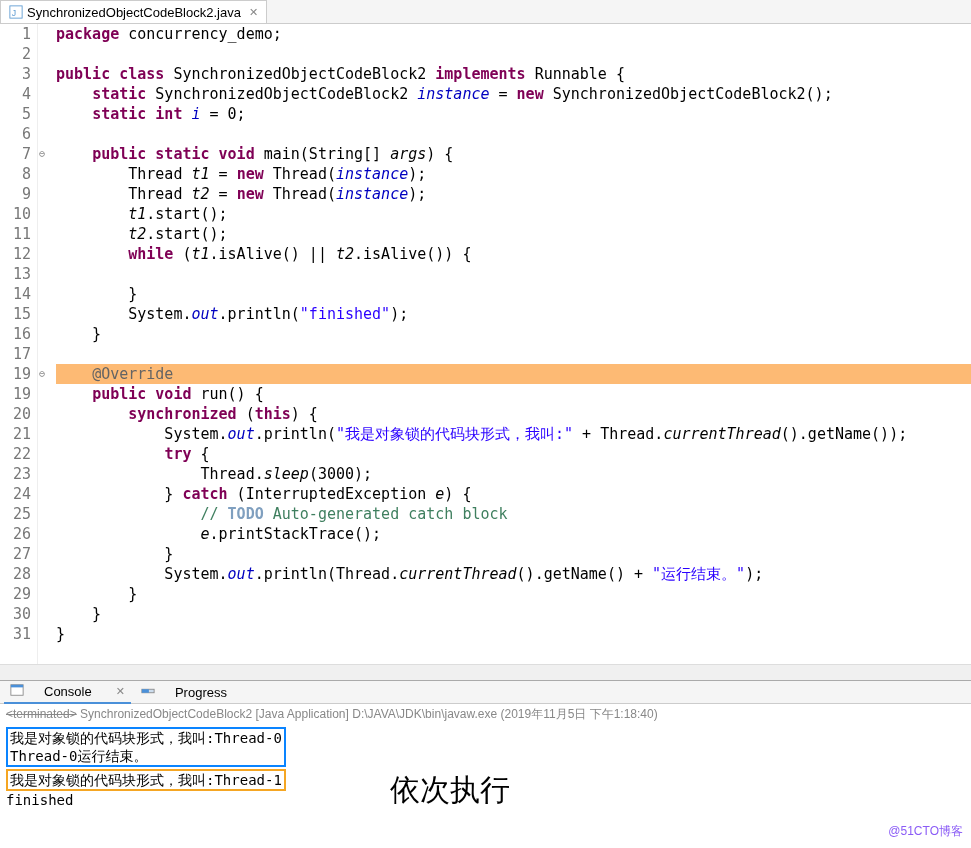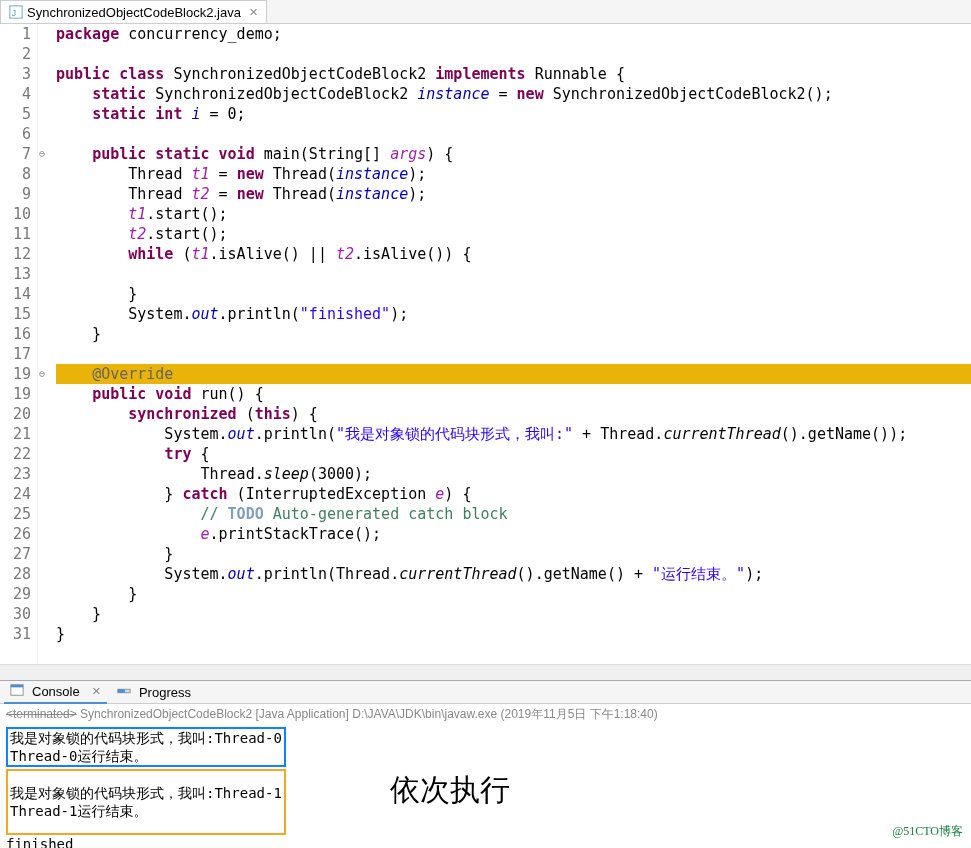--- a/index.html
+++ b/index.html
@@ -7,41 +7,41 @@
 .tab-bar { height: 24px; border-bottom: 1px solid #ccc; display: flex; align-items: center; background: #f5f5f5; }
 .tab { display: flex; align-items: center; padding: 2px 8px; background: #fff; border: 1px solid #ccc; border-bottom: none; height: 100%; gap: 4px; }
 .tab-icon { width: 14px; height: 14px; display: inline-flex; }
 .close-x { font-size: 11px; color: #888; margin-left: 4px; }
 .editor { display: flex; height: 640px; overflow: hidden; }
 .gutter { width: 38px; background: #fff; text-align: right; padding-right: 6px; color: #787878; font-family: Consolas, monospace; font-size: 15px; line-height: 20px; user-select: none; border-right: 1px solid #eee; }
 .gutter .ln { height: 20px; position: relative; }
 .gutter .fold::after { content: "⊖"; position: absolute; right: -14px; font-size: 10px; color: #888; }
 .code { flex: 1; font-family: Consolas, monospace; font-size: 15px; line-height: 20px; white-space: pre; padding-left: 18px; overflow: auto; }
 .code .line { height: 20px; }
-.code .hl { background: #eab308; }
+.code .hl { background: #fdba74; }
 .kw { color: #7f0055; font-weight: bold; }
 .type { color: #000; }
 .str { color: #2a00ff; }
-.var { color: #a21caf; font-style: italic; }
+.var { color: #000000; font-style: italic; }
 .svar { color: #0000c0; font-style: italic; }
 .smeth { font-style: italic; }
 .ann { color: #646464; }
 .cmt { color: #3f7f5f; }
 .todo { color: #7f9fbf; font-weight: bold; }
 .hscroll { height: 16px; border-top: 1px solid #ddd; background: #f0f0f0; position: relative; }
 .console-tabs { display: flex; align-items: center; height: 24px; border-top: 1px solid #aaa; border-bottom: 1px solid #ccc; background: #f5f5f5; gap: 4px; padding-left: 4px; }
-.console-tab { display: flex; align-items: center; gap: 8px; padding: 2px 6px; }
+.console-tab { display: flex; align-items: center; gap: 20px; padding: 2px 6px; }
 .console-tab.active { border-bottom: 2px solid #4a90d9; }
 .console-header { padding: 2px 6px; font-size: 12px; color: #888; }
 .console-header .term { text-decoration: line-through; color: #888; }
 .console-body { padding: 2px 6px; font-family: Consolas, monospace; font-size: 14px; line-height: 18px; }
 .box-blue { border: 2px solid #0a84ff; display: inline-block; padding: 0 2px; }
-.box-orange { border: 2px solid #f5a623; display: inline-block; padding: 13px 2px; margin-top: 2px; }
+.box-orange { border: 2px solid #f5a623; display: inline-block; padding: 0 2px; margin-top: 2px; }
 .annotation { position: absolute; color: #000000; font-size: 30px; font-family: "Microsoft YaHei", sans-serif; left: 390px; top: 770px; }
-.watermark { position: absolute; right: 8px; bottom: 8px; font-size: 12px; color: #15803d; font-family: Liberation Serif, serif; }
+.watermark { position: absolute; right: 8px; bottom: 8px; font-size: 12px; color: #8b5cf6; font-family: Liberation Sans, sans-serif; }
 </style>
 </head>
 <body>
 
 <div class="tab-bar">
   <div class="tab">
     <span class="tab-icon">
       <svg viewBox="0 0 16 16">
           <rect x="1" y="1" width="14" height="14" fill="#fff" stroke="#5c9ad1"></rect>
           <text x="3" y="12" font-size="10" fill="#5c9ad1">J</text>
@@ -117,19 +117,18 @@
   <span class="term">&lt;terminated&gt;</span><span> SynchronizedObjectCodeBlock2 [Java Application] D:\JAVA\JDK\bin\javaw.exe (2019年11月5日 下午1:18:40)</span>
 </div>
 
 <div class="console-body">
   <div class="box-blue">
     <div>我是对象锁的代码块形式，我叫:Thread-0</div>
     <div>Thread-0运行结束。</div>
   </div><br>
   <div class="box-orange">
     <div>我是对象锁的代码块形式，我叫:Thread-1</div>
-    <div>Thread-1运行结束。</div>
   </div>
   <div>finished</div>
 </div>
 
 <div class="annotation">依次执行</div>
 <div class="watermark">@51CTO博客</div>
 
 </body></html>

